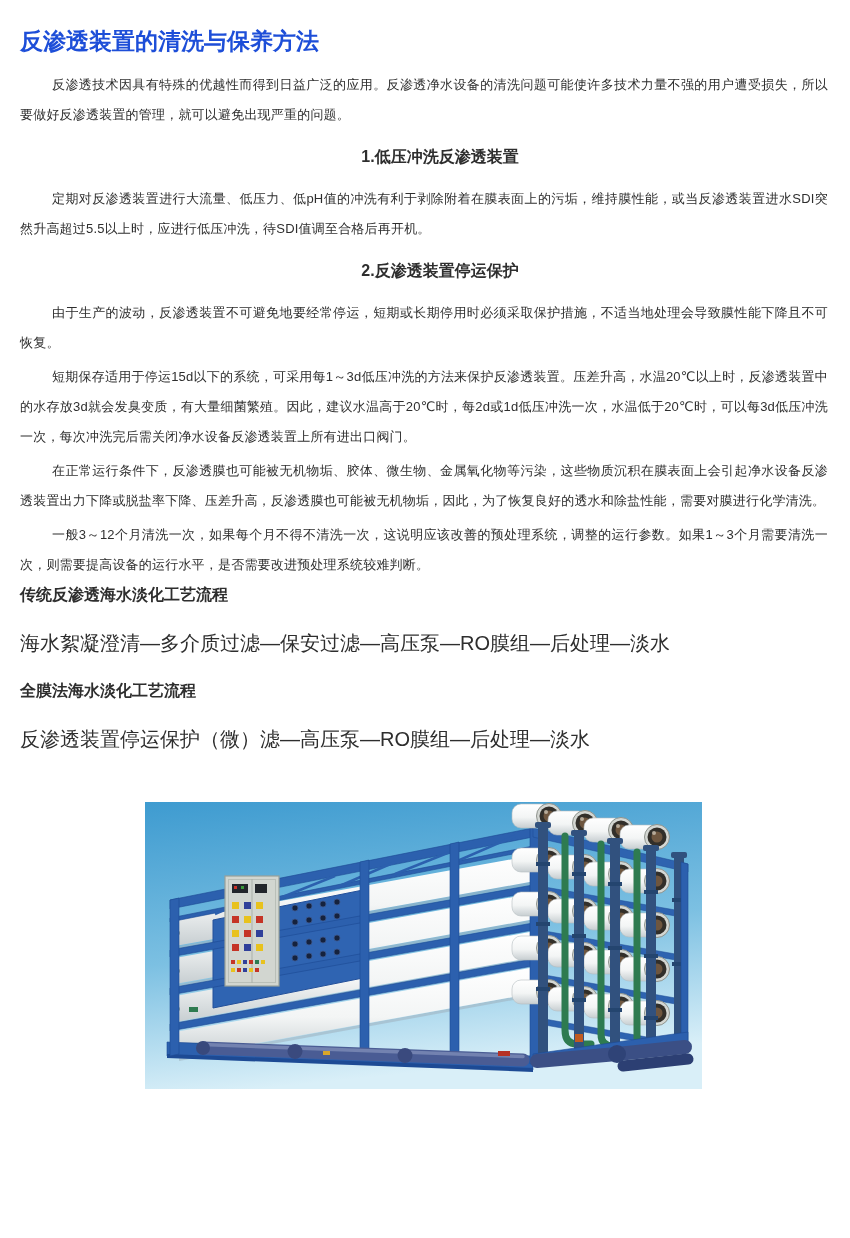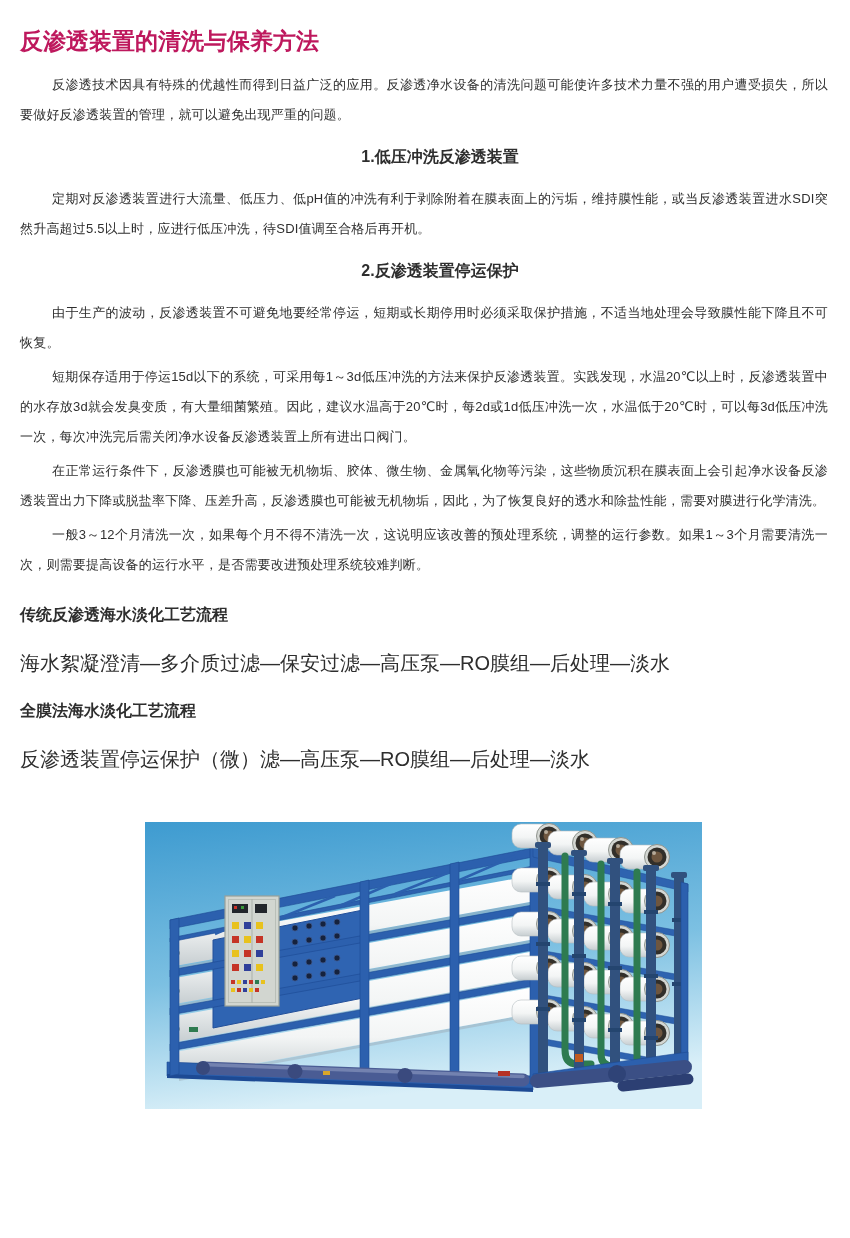--- a/index.html
+++ b/index.html
@@ -1,41 +1,41 @@
 <!DOCTYPE html>
 <html><head>
 <meta charset="utf-8">
 <style>
   html,body{margin:0;padding:0;background:#ffffff;}
   body{width:850px;font-family:"Liberation Sans","DejaVu Sans",sans-serif;color:#2e2e2e;}
   .page{padding:26px 22px 0 20px;}
-  .doc-title{font-size:23px;line-height:26px;font-weight:bold;color:#be185d;margin:2px 0 16px 0;}
+  .doc-title{font-size:23px;line-height:26px;font-weight:bold;color:#1d4ed8;margin:2px 0 16px 0;}
   .para{font-size:13px;line-height:30px;margin:4px 0;text-indent:32px;font-weight:500;
         text-align:justify;letter-spacing:0.2px;}
   .sec-heading{font-size:16px;line-height:30px;margin:12px 0;text-indent:32px;font-weight:bold;text-align:center;}
-  .flow-title{font-size:16px;line-height:18px;margin:26px 0;font-weight:bold;text-indent:0;}
+  .flow-title{font-size:16px;line-height:18px;margin:6px 0;font-weight:bold;text-indent:0;}
   .flow-line{font-size:20px;line-height:18px;margin:30px 0;text-indent:0;font-weight:500;}
   .photo-wrap{margin:54px 0 10px 125px;width:557px;height:287px;}
   .photo-wrap svg{display:block;}
 </style>
 </head>
 <body>
 
 <div class="page">
 
   <h1 class="doc-title">反渗透装置的清洗与保养方法</h1>
 
   <p class="para">反渗透技术因具有特殊的优越性而得到日益广泛的应用。反渗透净水设备的清洗问题可能使许多技术力量不强的用户遭受损失，所以要做好反渗透装置的管理，就可以避免出现严重的问题。</p>
 
   <h3 class="sec-heading">1.低压冲洗反渗透装置</h3>
   <p class="para">定期对反渗透装置进行大流量、低压力、低pH值的冲洗有利于剥除附着在膜表面上的污垢，维持膜性能，或当反渗透装置进水SDI突然升高超过5.5以上时，应进行低压冲洗，待SDI值调至合格后再开机。</p>
 
   <h3 class="sec-heading">2.反渗透装置停运保护</h3>
   <p class="para">由于生产的波动，反渗透装置不可避免地要经常停运，短期或长期停用时必须采取保护措施，不适当地处理会导致膜性能下降且不可恢复。</p>
-  <p class="para">短期保存适用于停运15d以下的系统，可采用每1～3d低压冲洗的方法来保护反渗透装置。实践发现，水温20℃以上时，反渗透装置中的水存放3d就会发臭变质，有大量细菌繁殖。因此，建议水温高于20℃时，每2d或1d低压冲洗一次，水温低于20℃时，可以每3d低压冲洗一次，每次冲洗完后需关闭净水设备反渗透装置上所有进出口阀门。</p>
+  <p class="para">短期保存适用于停运15d以下的系统，可采用每1～3d低压冲洗的方法来保护反渗透装置。压差升高，水温20℃以上时，反渗透装置中的水存放3d就会发臭变质，有大量细菌繁殖。因此，建议水温高于20℃时，每2d或1d低压冲洗一次，水温低于20℃时，可以每3d低压冲洗一次，每次冲洗完后需关闭净水设备反渗透装置上所有进出口阀门。</p>
 
   <p class="para">在正常运行条件下，反渗透膜也可能被无机物垢、胶体、微生物、金属氧化物等污染，这些物质沉积在膜表面上会引起净水设备反渗透装置出力下降或脱盐率下降、压差升高，反渗透膜也可能被无机物垢，因此，为了恢复良好的透水和除盐性能，需要对膜进行化学清洗。</p>
   <p class="para">一般3～12个月清洗一次，如果每个月不得不清洗一次，这说明应该改善的预处理系统，调整的运行参数。如果1～3个月需要清洗一次，则需要提高设备的运行水平，是否需要改进预处理系统较难判断。</p>
 
   <h4 class="flow-title">传统反渗透海水淡化工艺流程</h4>
   <p class="flow-line">海水絮凝澄清—多介质过滤—保安过滤—高压泵—RO膜组—后处理—淡水</p>
 
   <h4 class="flow-title">全膜法海水淡化工艺流程</h4>
   <p class="flow-line">反渗透装置停运保护（微）滤—高压泵—RO膜组—后处理—淡水</p>
 

